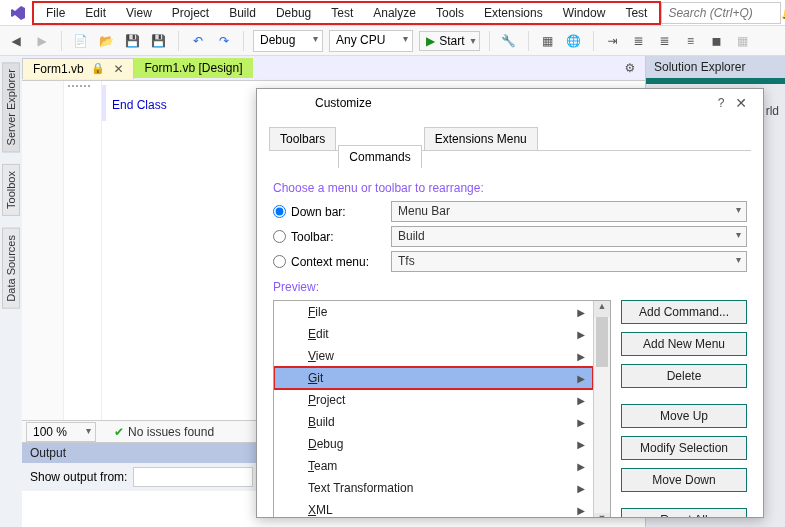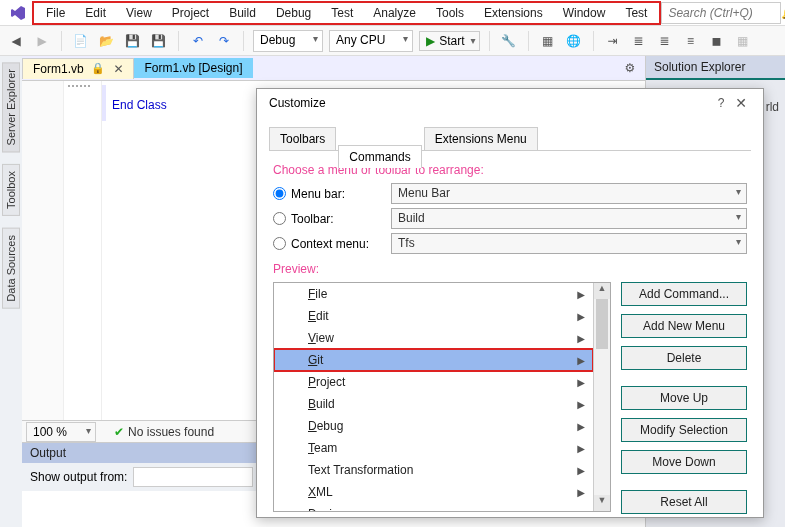--- a/index.html
+++ b/index.html
@@ -20,21 +20,21 @@
   .tb-play { color: #1a8a1a; }
 
   .main { display: flex; height: 471px; }
   .sidebar-left { width: 22px; background: #eef1f5; display: flex; flex-direction: column; align-items: center; gap: 12px; padding-top: 6px; }
   .side-tab { writing-mode: vertical-rl; transform: rotate(180deg); font-size: 11px; color: #333; padding: 6px 2px; background: #e6e8ec; border: 1px solid #ccc; }
   .side-tab.active { background: #dedfe3; }
 
   .content { flex: 1; display: flex; flex-direction: column; position: relative; }
   .tabrow { display: flex; align-items: center; height: 24px; background: #eef; }
   .doc-tab { display: flex; align-items: center; gap: 8px; padding: 3px 10px; background: #fff8d8; border: 1px solid #ccc; border-bottom: none; }
-  .doc-tab.inactive { background: #7dd3fc; border: none; }
+  .doc-tab.inactive { background: #bef264; border: none; }
   .doc-lock { color: #c77; font-size: 11px;}
   .doc-close { color: #555; font-size: 12px; }
   .tab-gear { margin-left: auto; margin-right: 6px; color: #555; width:18px; text-align:center; }
 
   .editor { height: 340px; background: #fff; border-top: 1px solid #ccc; position: relative; }
   .gutter { position: absolute; left: 0; top: 0; width: 42px; height: 100%; border-right: 1px solid #eee; background: #fafafa; }
   .splitter-dots { position: absolute; left: 46px; top: 4px; width: 24px; height: 10px; display: flex; gap: 2px; }
   .splitter-dots span { width: 2px; height: 2px; background: #aaa; }
   .code-text { position: absolute; left: 90px; top: 16px; color: #00c; font-family: Consolas, monospace; font-size: 13px; }
   .code-text .kw { color: #00c; }
@@ -46,35 +46,35 @@
   .zoom-box::after { content: "▾"; position: absolute; right: 4px; top: 2px; font-size: 10px; color: #666;}
   .issues { display: flex; align-items: center; gap: 4px; margin-left: 18px; color: #333; }
   .issues-ico { color: #2a2; }
 
   .output-panel { border-top: 1px solid #ccc; }
   .output-hdr { background: #b8c6e4; padding: 3px 8px; font-size: 12px; color: #222; }
   .output-row { display: flex; align-items: center; padding: 4px 8px; gap: 6px; background: #eef1f5;}
   .output-combo { width: 120px; height: 20px; border: 1px solid #ccc; background:#fff; }
 
   .right-pane { width: 140px; background: #e8eaf0; border-left: 1px solid #ccc; }
-  .right-hdr { padding: 4px 8px; background: #d0d7e8; border-bottom: 2px solid #0f766e; font-size: 12px; color: #222; }
+  .right-hdr { padding: 4px 8px; background: #d0d7e8; border-bottom: 6px solid #0f766e; font-size: 12px; color: #222; }
   .right-body { padding: 6px; color: #444; }
   .fold-arrow { color:#666; margin-right:4px;}
 
   
   .dialog { position: absolute; left: 256px; top: 88px; width: 508px; height: 430px; background: #fff; border: 1px solid #999; box-shadow: 0 3px 12px rgba(0,0,0,.25); display: flex; flex-direction: column; }
-  .dlg-title { display: flex; align-items: center; height: 28px; padding: 0 12px; }
+  .dlg-title { display: flex; align-items: center; height: 28px; padding: 0 12px; margin-left: 46px; }
   .dlg-title-text { flex: 1; font-size: 12px; }
   .dlg-help { width: 20px; text-align: center; color: #555; }
   .dlg-close { width: 20px; text-align: center; color: #555; font-size: 14px; }
   .dlg-tabs { display: flex; border-bottom: 1px solid #ccc; margin: 10px 12px 0 12px; }
   .dlg-tab { padding: 4px 10px; border: 1px solid #ccc; border-bottom: none; margin-right: 2px; background: #f3f3f3; color: #000000; }
   .dlg-tab.active { background: #fff; position: relative; top: 18px; }
   .dlg-body { padding: 10px 16px; flex: 1; overflow: hidden; }
-  .dlg-label { margin: 2px 0 6px 0; color: #ec4899; }
+  .dlg-label { margin: 20px 0 6px 0; color: #8b5cf6; }
   .radio-row { display: flex; align-items: center; margin: 4px 0; gap: 10px; }
   .radio-row label { display: flex; align-items: center; gap: 5px; width: 108px; }
   .radio-row input { margin: 0; }
   .dlg-combo { flex: 1; border: 1px solid #aaa; height: 21px; padding: 2px 18px 2px 6px; background: #f7f7f7; position: relative; color: #333; }
   .dlg-combo::after { content: "▾"; position: absolute; right: 5px; top: 2px; font-size: 10px; color: #666; }
   .prev-row { display: flex; gap: 10px; margin-top: 6px; height: 230px;}
   .prev-list { flex: 1; border: 1px solid #aaa; display: flex; }
   .prev-items { flex: 1; overflow: hidden; }
   .prev-item { display: flex; align-items: center; padding: 3px 8px 3px 34px; height: 22px; position: relative; color: #222;}
   .prev-item .arrow { margin-left: auto; color: #555; font-size: 10px; }
@@ -219,21 +219,21 @@
     <div class="dlg-tab">Toolbars</div>
     <div class="dlg-tab active">Commands</div>
     <div class="dlg-tab">Extensions Menu</div>
   </div>
   <div class="dlg-body">
     <div class="dlg-label">Choose a menu or toolbar to rearrange:</div>
 
     <div class="radio-row">
       <label>
           <input type="radio" checked="" style="">
-          <span>Menu bar:</span>
+          <span>Down bar:</span>
         </label>
       <div class="dlg-combo">Menu Bar</div>
     </div>
     <div class="radio-row">
       <label>
           <input type="radio" style="">
           <span>Toolbar:</span>
         </label>
       <div class="dlg-combo">Build</div>
     </div>

